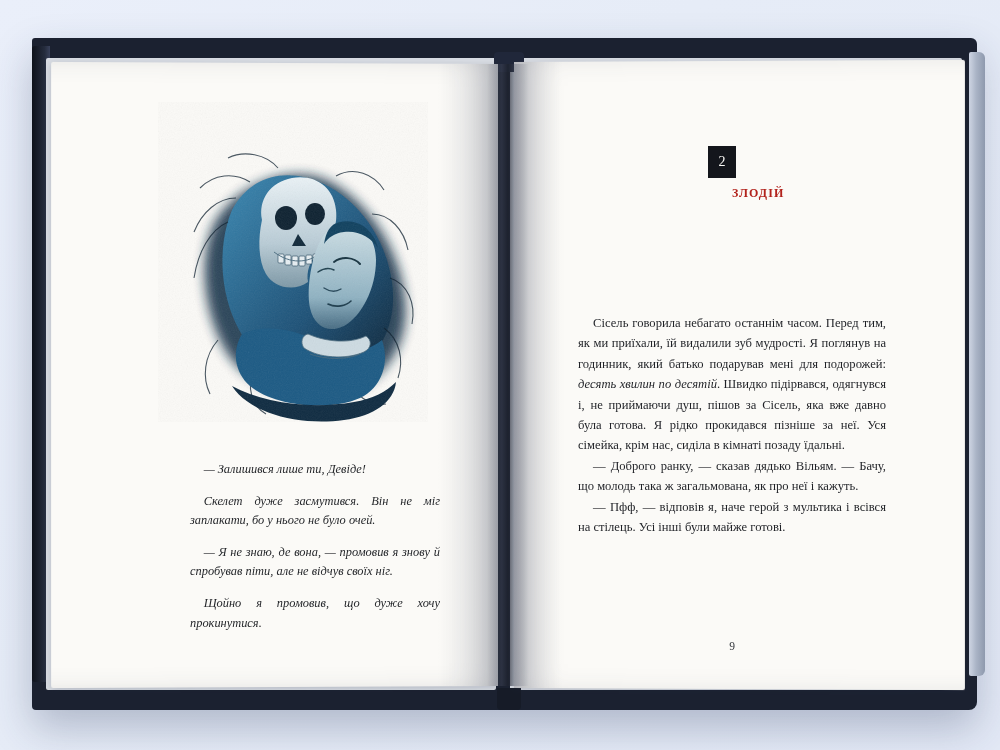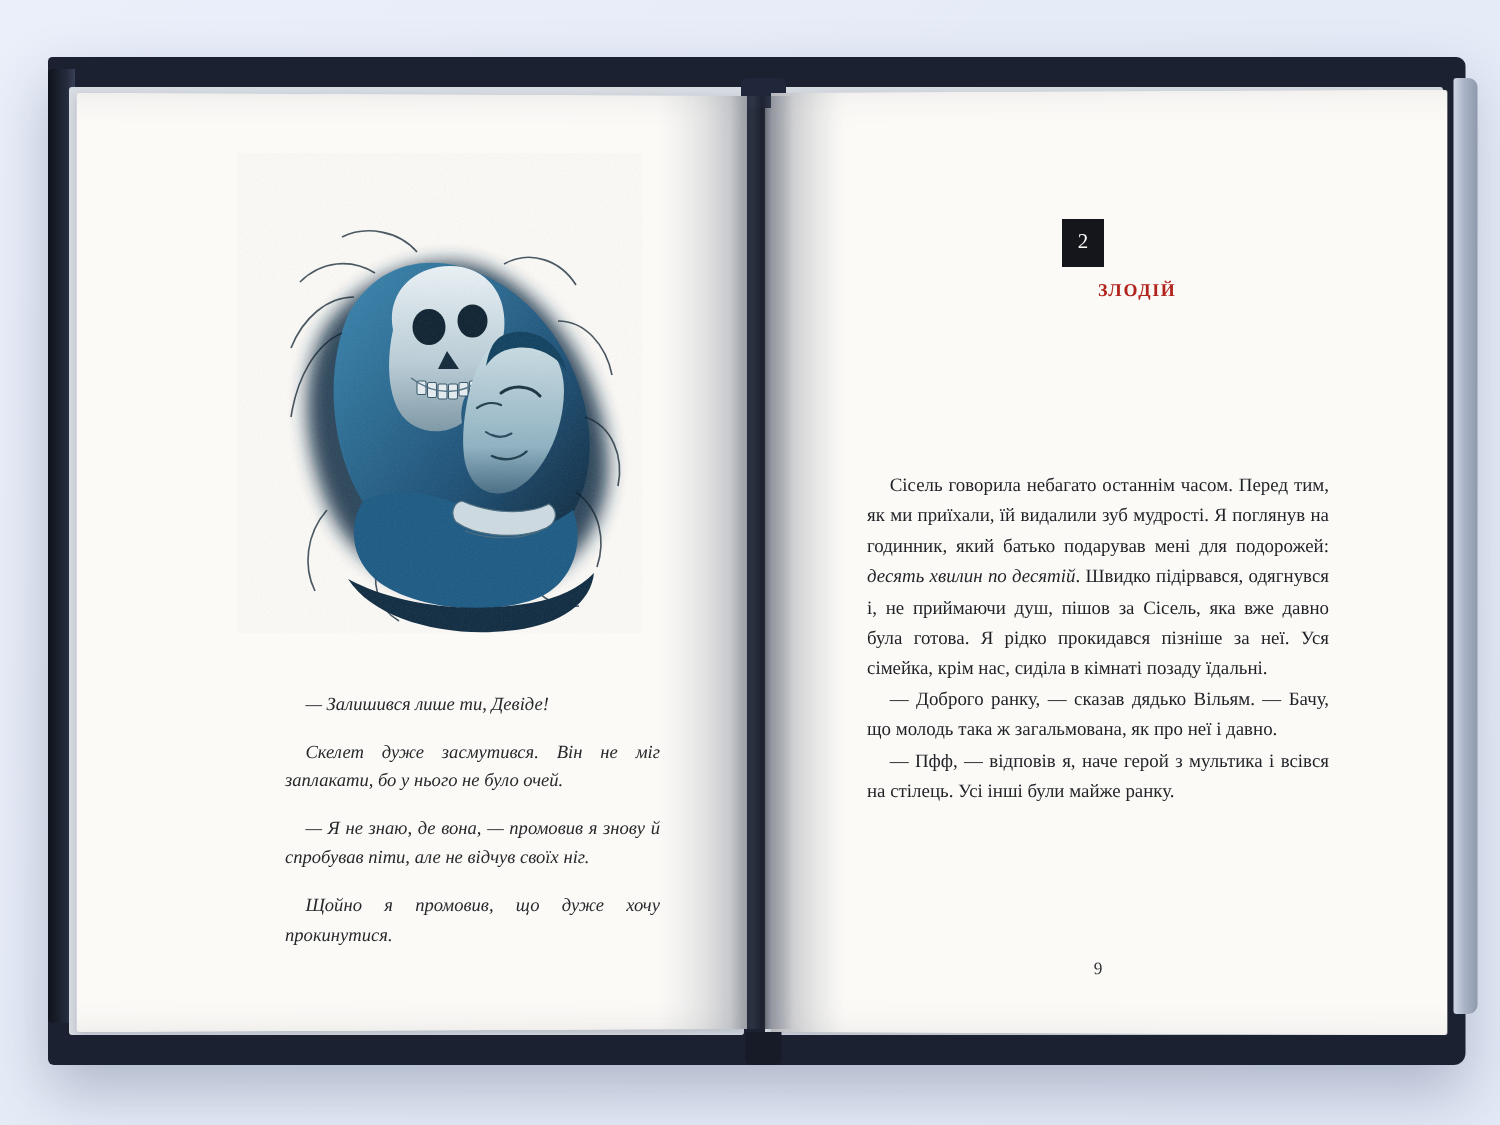--- a/index.html
+++ b/index.html
@@ -364,22 +364,22 @@
       <p>Щойно я промовив, що дуже хочу прокинутися.</p>
     </div>
 
     <div class="page page-right"></div>
 
     <div class="chapter-mark">2</div>
     <div class="chapter-title">ЗЛОДІЙ</div>
 
     <div class="right-text">
       <p>Сісель говорила небагато останнім часом. Перед тим, як ми приїхали, їй видалили зуб мудрості. Я поглянув на годинник, який батько подарував мені для подорожей: <em>десять хвилин по десятій</em>. Швидко підірвався, одягнувся і, не приймаючи душ, пішов за Сісель, яка вже давно була готова. Я рідко прокидався пізніше за неї. Уся сімейка, крім нас, сиділа в кімнаті позаду їдальні.</p>
-      <p>— Доброго ранку, — сказав дядько Вільям. — Бачу, що молодь така ж загальмована, як про неї і давно.</p>
-      <p>— Пфф, — відповів я, наче герой з мультика і всівся на стілець. Усі інші були майже ранку.</p>
+      <p>— Доброго ранку, — сказав дядько Вільям. — Бачу, що молодь така ж загальмована, як про неї і кажуть.</p>
+      <p>— Пфф, — відповів я, наче герой з мультика і всівся на стілець. Усі інші були майже готові.</p>
     </div>
 
     <div class="folio">9</div>
 
     <div class="gutter"></div>
     <div class="curl-right"></div>
     <div class="curl-left"></div>
   </div>
 
 </div>

